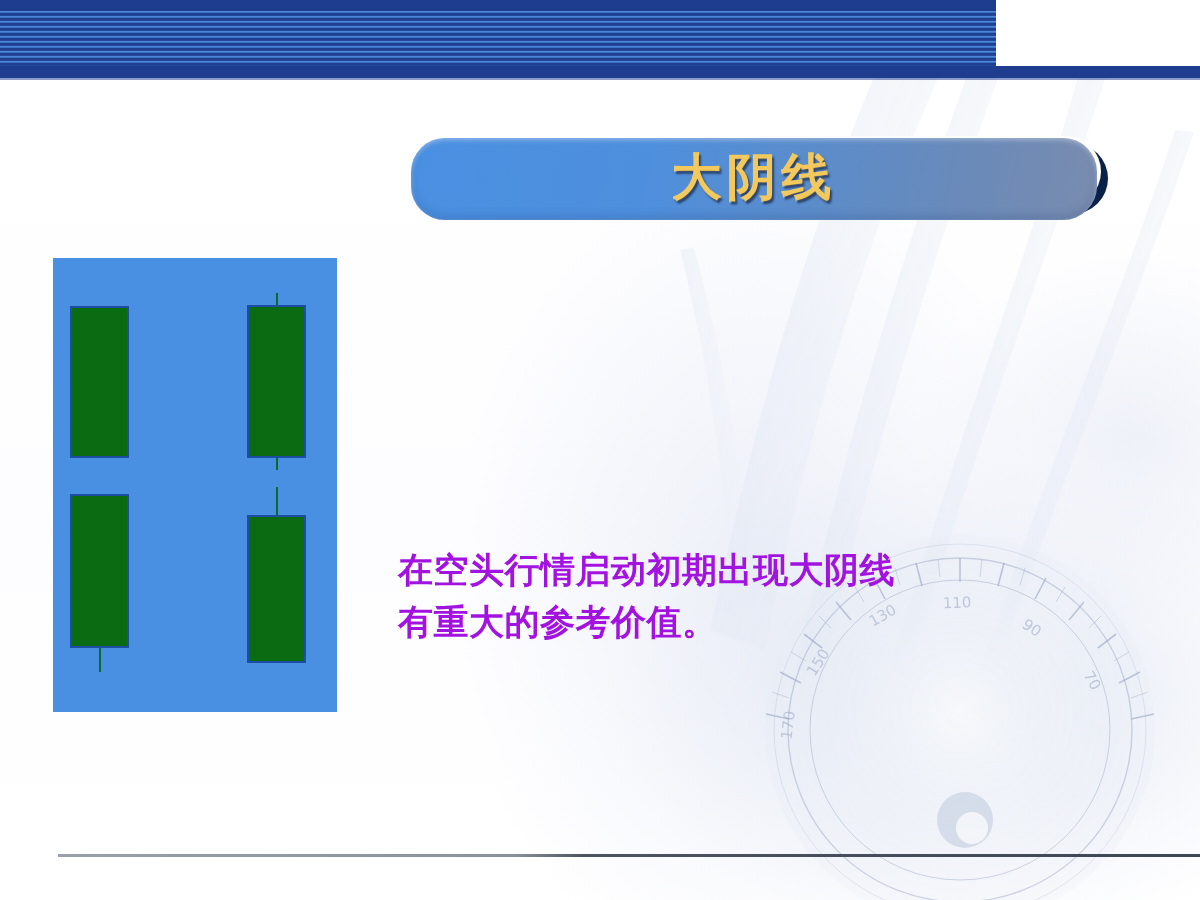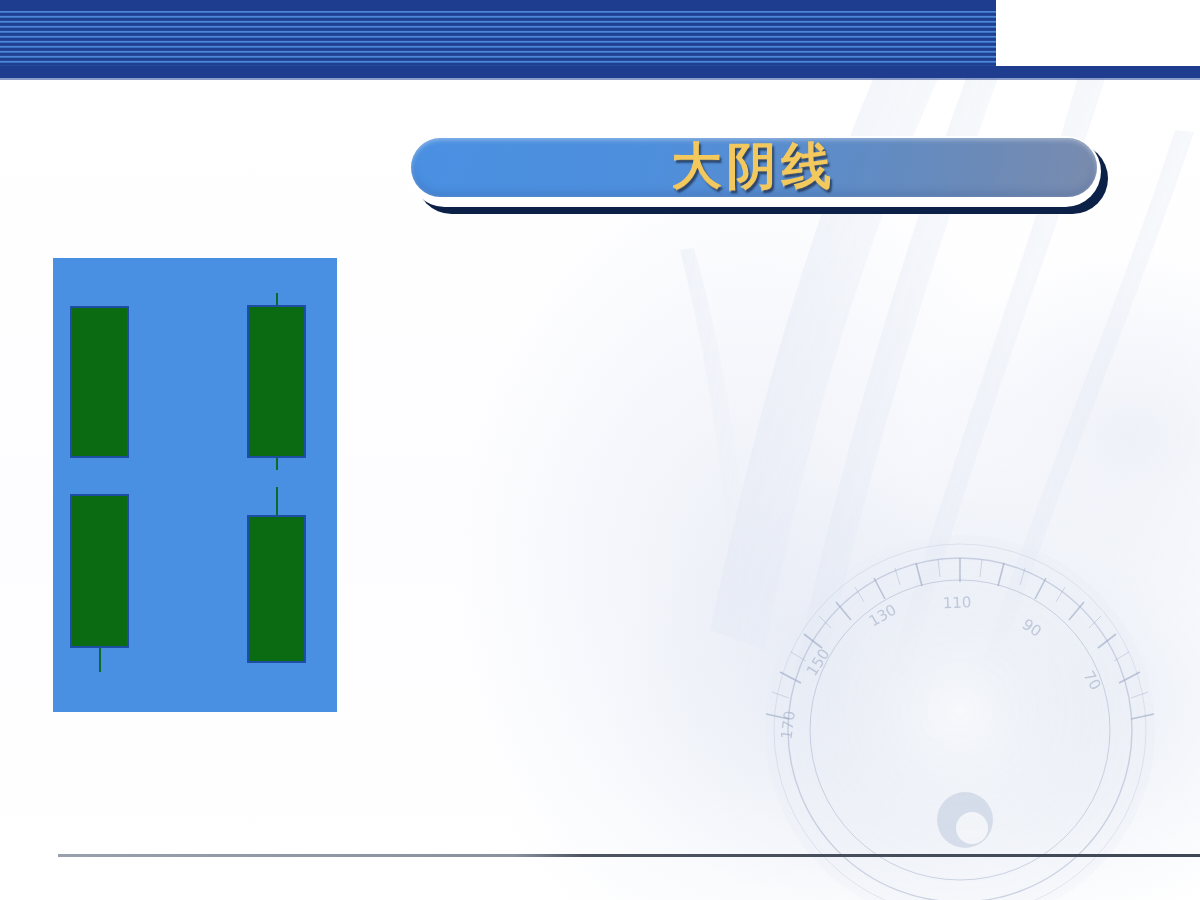--- a/index.html
+++ b/index.html
@@ -109,21 +109,21 @@
   .title-rim {
     position: absolute;
     left: 4px; top: 3px;
     width: 692px; height: 71px;
     border-radius: 36px;
     background: #ffffff;
   }
   .title-pill {
     position: absolute;
     left: 6px; top: 5px;
-    width: 686px; height: 59px;
+    width: 686px; height: 82px;
     border-radius: 34px;
     background: linear-gradient(100deg, #4a90e2 0%, #4e8fdd 34%, #5c8cc9 60%, #6b8ab8 82%, #7a8cae 100%);
     box-shadow: inset 0 2px 5px rgba(255,255,255,0.38), inset 0 -4px 9px rgba(30,60,120,0.22);
     display: flex;
     align-items: center;
     justify-content: center;
   }
   .title-text {
     font-family: "DejaVu Serif", "Liberation Serif", serif;
     font-size: 50px;
@@ -292,16 +292,17 @@
       <div class="candle" style="left: 17px; top: 236px; width: 59px; height: 178px;">
         <div class="wick" style="top: 152px; height: 26px; background: rgb(10, 107, 43);"></div>
         <div class="body" style="top: 0px; height: 154px; background: rgb(10, 107, 18); border-color: rgb(28, 79, 163);"></div>
       </div>
       <div class="candle" style="left: 194px; top: 229px; width: 59px; height: 176px;">
         <div class="wick" style="top: 0px; height: 30px; background: rgb(10, 107, 43);"></div>
         <div class="body" style="top: 28px; height: 148px; background: rgb(10, 107, 18); border-color: rgb(28, 79, 163);"></div>
       </div>
     </div>
 
+  <div class="para" id="para-note">在空头行情启动初期出现大阴线有重大的参考价值。</div>
 
   <div class="footer-rule"></div>
 
 </div>
 
 </body></html>

